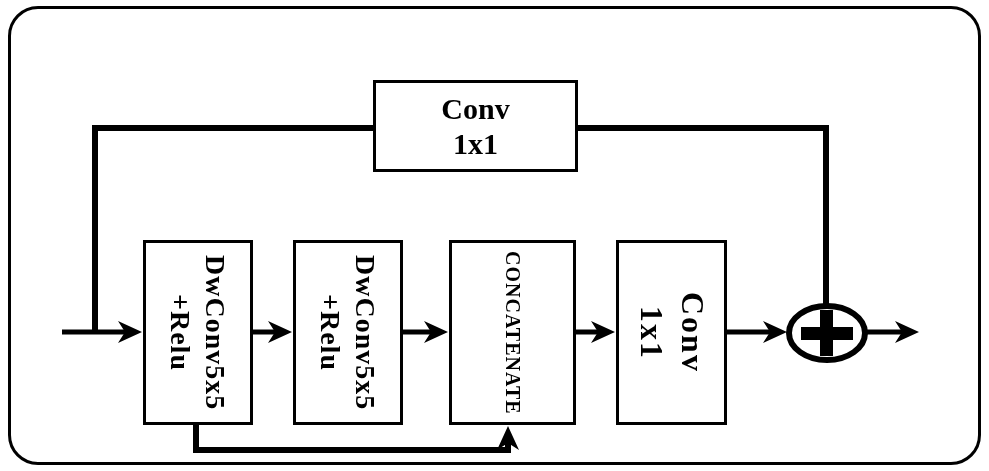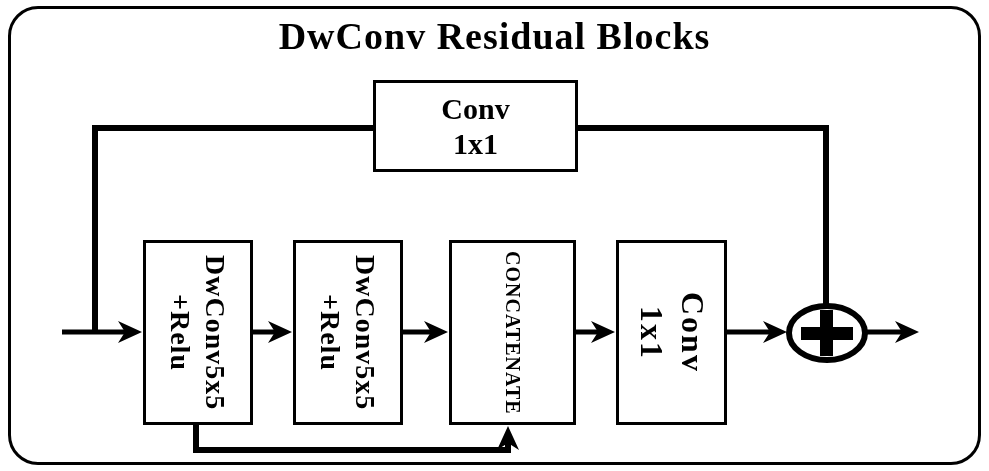--- a/index.html
+++ b/index.html
@@ -28,21 +28,20 @@
   .v32{font-size:32px;letter-spacing:2px;line-height:1.3;}
   .v20{font-size:20px;letter-spacing:1px;line-height:1.4;}
 </style>
 </head>
 <body>
 
 <div class="stage">
 
   <div class="frame"></div>
 
-  <div class="title">DwConv Residual Blocks</div>
 
   <svg class="wires" viewBox="0 0 989 471" xmlns="http://www.w3.org/2000/svg" fill="none" stroke="#000000">
 
     <g>
       <line x1="62" y1="332" x2="128" y2="332" stroke-width="5"></line>
       <polygon points="142,332 118,321 125,332 118,343" fill="#000" stroke="none"></polygon>
     </g>
 
     <g>
       <polyline points="95,334 95,128 373,128" stroke-width="6" stroke-linejoin="miter"></polyline>

